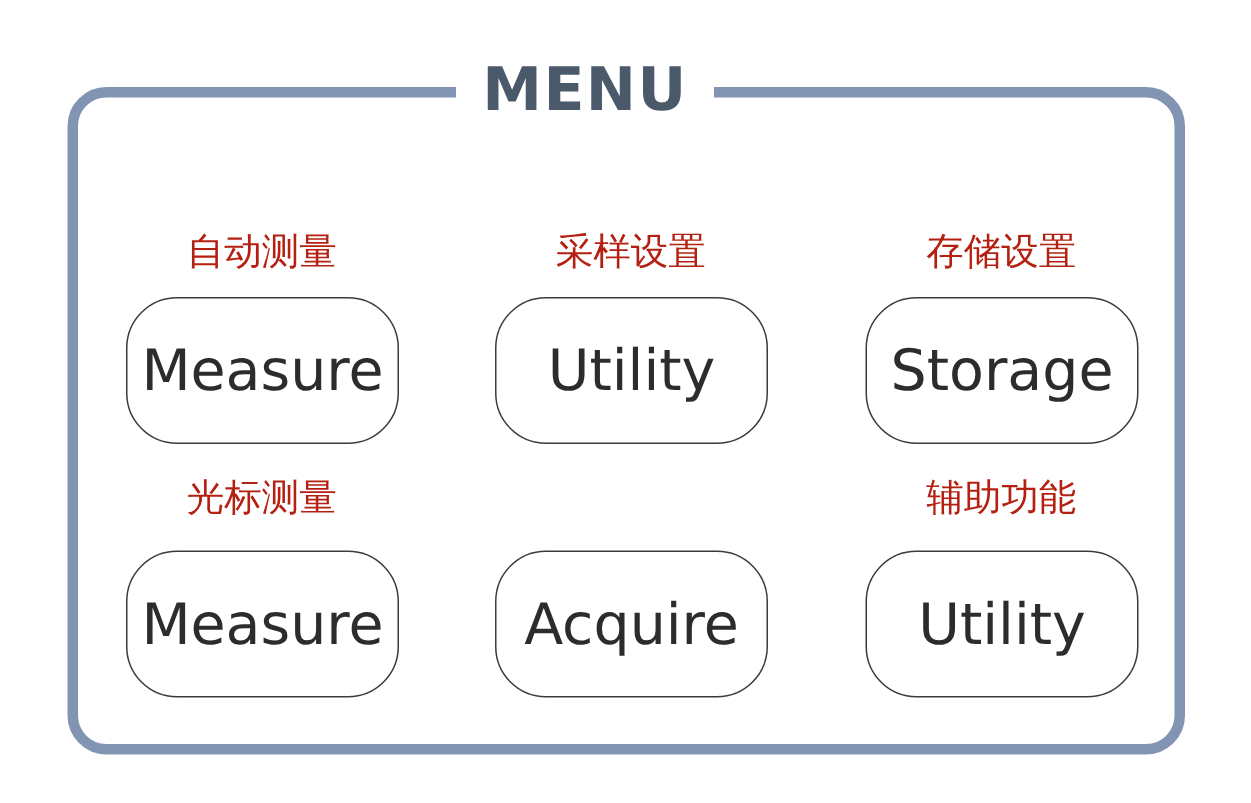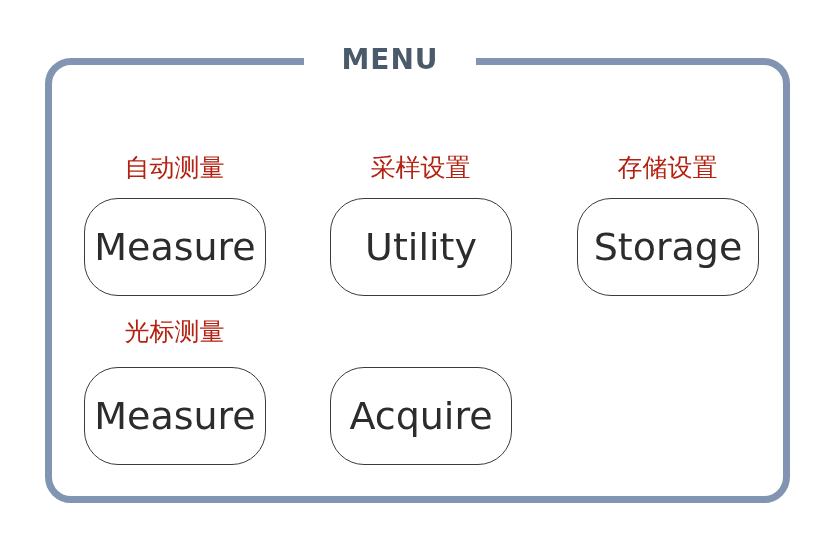--- a/index.html
+++ b/index.html
@@ -46,21 +46,21 @@
 
   .menu-title {
     position: absolute;
     left: 304px;
     top: 38px;
     width: 172px;
     height: 44px;
     line-height: 44px;
     text-align: center;
     color: #4b5a6b;
-    font-size: 28px;
+    font-size: 40px;
     font-weight: 700;
     letter-spacing: 1px;
     font-family: "DejaVu Sans", "Liberation Sans", sans-serif;
     white-space: nowrap;
   }
 
   
   .grid {
     position: absolute;
     left: 45px;
@@ -143,15 +143,19 @@
 
     <div class="cell r1 c0">
       <div class="cn-label">光标测量</div>
       <div class="btn">Measure</div>
     </div>
 
     <div class="cell r1 c1">
       <div class="btn">Acquire</div>
     </div>
 
+    <div class="cell r1 c2">
+      <div class="cn-label">辅助功能</div>
+      <div class="btn">Utility</div>
+    </div>
 
   </div>
 </div>
 
 </body></html>

